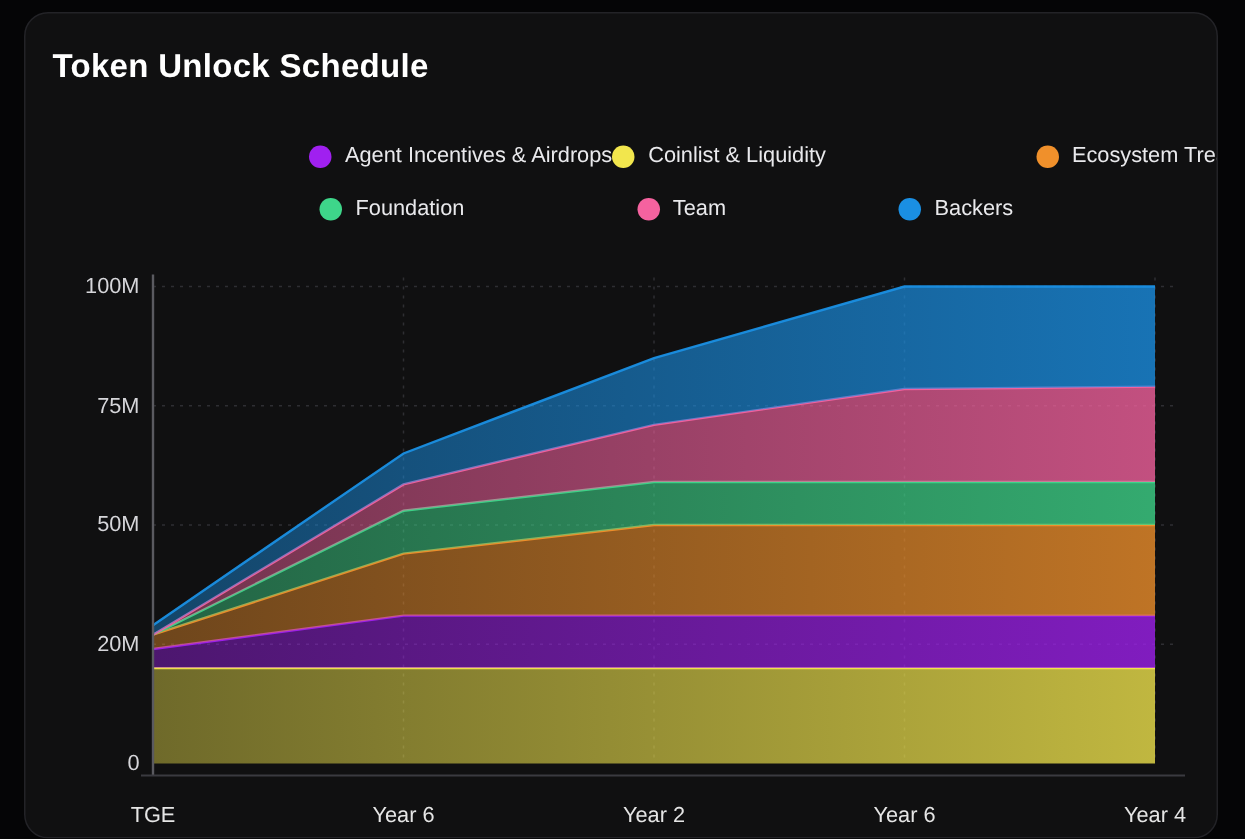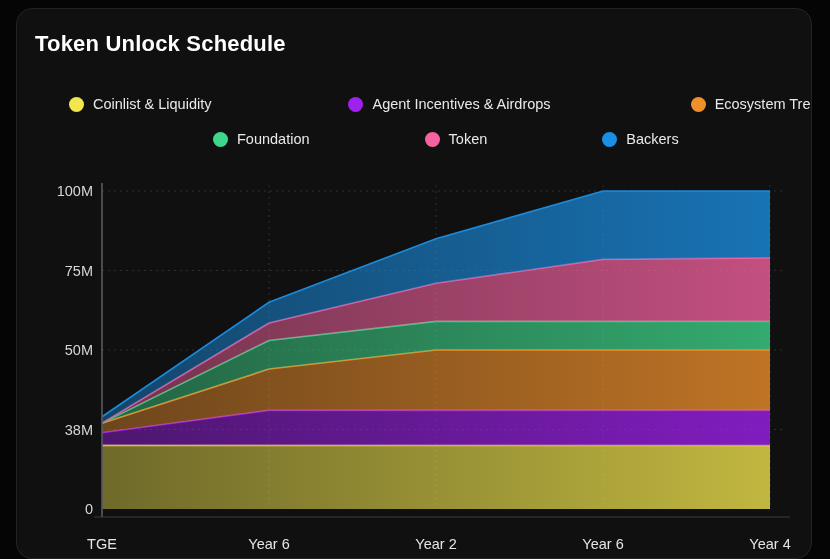--- a/index.html
+++ b/index.html
@@ -95,41 +95,41 @@
 </style>
 </head>
 <body>
 
 <div id="root">
   <div id="card">
 
     <div id="title">Token Unlock Schedule</div>
 
     <div class="legend-row" id="legend-row-1">
+        <div class="legend-item" style="margin-left: 137px;">
+          <span class="legend-dot" style="background: rgb(160, 32, 240);"></span>
+          <span class="legend-label">Agent Incentives &amp; Airdrops</span>
+        </div>
         <div class="legend-item">
           <span class="legend-dot" style="background: rgb(242, 230, 77);"></span>
           <span class="legend-label">Coinlist &amp; Liquidity</span>
-        </div>
-        <div class="legend-item" style="margin-left: 137px;">
-          <span class="legend-dot" style="background: rgb(160, 32, 240);"></span>
-          <span class="legend-label">Agent Incentives &amp; Airdrops</span>
         </div>
         <div class="legend-item" style="margin-left: 140px;">
           <span class="legend-dot" style="background: rgb(240, 144, 43);"></span>
           <span class="legend-label">Ecosystem Treasury</span>
         </div>
       </div>
     <div class="legend-row" id="legend-row-2">
         <div class="legend-item">
           <span class="legend-dot" style="background: rgb(62, 214, 138);"></span>
           <span class="legend-label">Foundation</span>
         </div>
         <div class="legend-item" style="margin-left: 115px;">
           <span class="legend-dot" style="background: rgb(245, 98, 159);"></span>
-          <span class="legend-label">Token</span>
+          <span class="legend-label">Team</span>
         </div>
         <div class="legend-item" style="margin-left: 115px;">
           <span class="legend-dot" style="background: rgb(26, 143, 227);"></span>
           <span class="legend-label">Backers</span>
         </div>
       </div>
 
     <div id="plot">
       <svg id="chart-svg" width="796" height="551">
           <defs>
@@ -180,21 +180,21 @@
           <path d="M 85 414.14 L 252 313.97 L 419 274.22 L 586 250.36999999999998 L 753 248.78" fill="none" stroke="#f5629f" stroke-width="1.6" stroke-opacity="0.95"></path>
           <path d="M 85 407.78 L 252 293.29999999999995 L 419 229.7 L 586 182 L 753 182 L 753 248.78 L 586 250.36999999999998 L 419 274.22 L 252 313.97 L 85 414.14 Z" fill="url(#grad5)"></path>
           <path d="M 85 407.78 L 252 293.29999999999995 L 419 229.7 L 586 182 L 753 182" fill="none" stroke="#1a8fe3" stroke-width="1.6" stroke-opacity="0.95"></path>
           <line x1="85" x2="85" y1="174" y2="508" stroke="#5a5a60" stroke-width="1.6"></line>
           <line x1="77" x2="773" y1="508" y2="508" stroke="#3a3a40" stroke-width="1.2"></line>
         </svg>
     </div>
 
     <div class="ytick-wrap" id="yticks">
         <div class="ytick" style="top: 500px;">0</div>
-        <div class="ytick" style="top: 420.5px;">38M</div>
+        <div class="ytick" style="top: 420.5px;">20M</div>
         <div class="ytick" style="top: 341px; margin-left: 28px;">50M</div>
         <div class="ytick" style="top: 261.5px;">75M</div>
         <div class="ytick" style="top: 182px; text-align: center;">100M</div>
       </div>
     <div id="xticks">
         <div class="xtick" style="left: 85px;">TGE</div>
         <div class="xtick" style="left: 252px;">Year 6</div>
         <div class="xtick" style="left: 419px; text-align: center;">Year 2</div>
         <div class="xtick" style="left: 586px;">Year 6</div>
         <div class="xtick" style="left: 753px;">Year 4</div>

